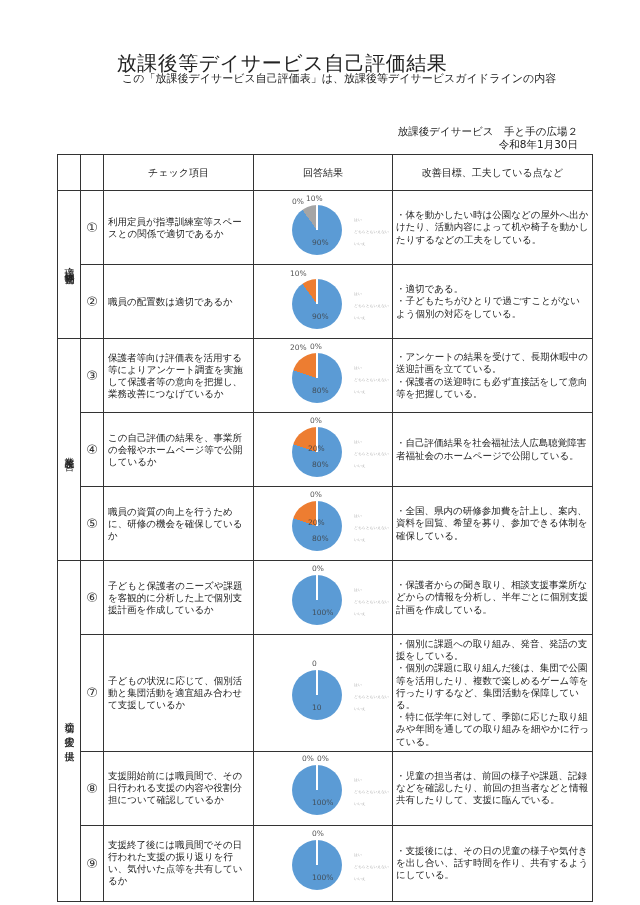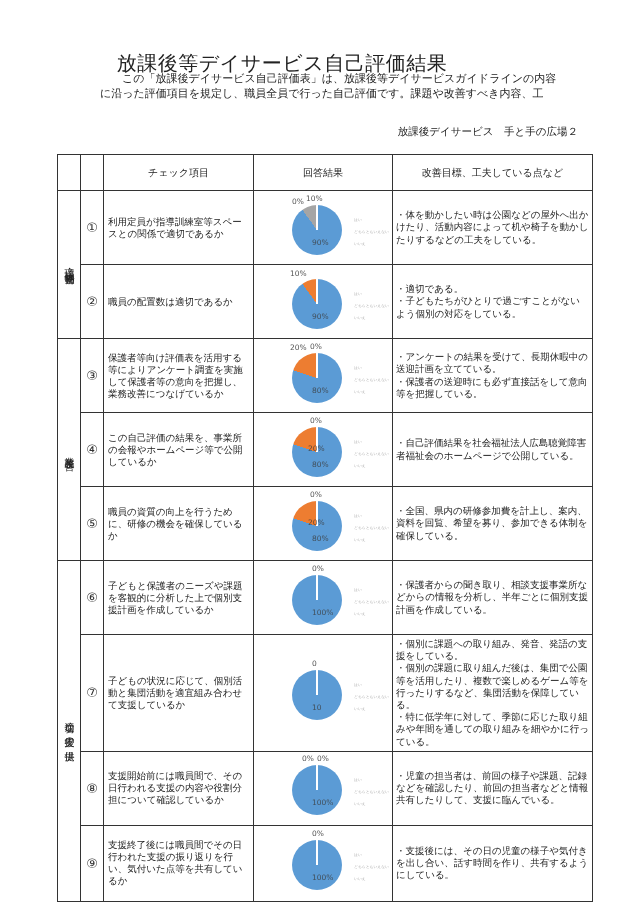--- a/index.html
+++ b/index.html
@@ -24,25 +24,26 @@
   .legend{position:absolute;left:100px;top:22px;font-size:3.8px;color:#aaa;line-height:12px;}
   .legend div{white-space:nowrap;}
 </style>
 </head>
 <body>
 
 <div class="title">放課後等デイサービス自己評価結果</div>
 
 <div class="intro">
   <span class="indent"></span><span>この「放課後デイサービス自己評価表」は、放課後等デイサービスガイドラインの内容</span><br>
-  <span>に沿った評価項目を規定し、職員全員で行った自己評価です。課題や改善すべき内容、工</span><br>
+  <br>
 </div>
 
 <div class="org">
   <div>放課後デイサービス　手と手の広場２</div>
+  <div>令和8年1月30日</div>
 </div>
 
 <table class="main">
   <thead>
     <tr>
       <th class="sec"></th>
       <th class="num"></th>
       <th style="width:141px">チェック項目</th>
       <th style="width:138px">回答結果</th>
       <th style="width:193px">改善目標、工夫している点など</th>

